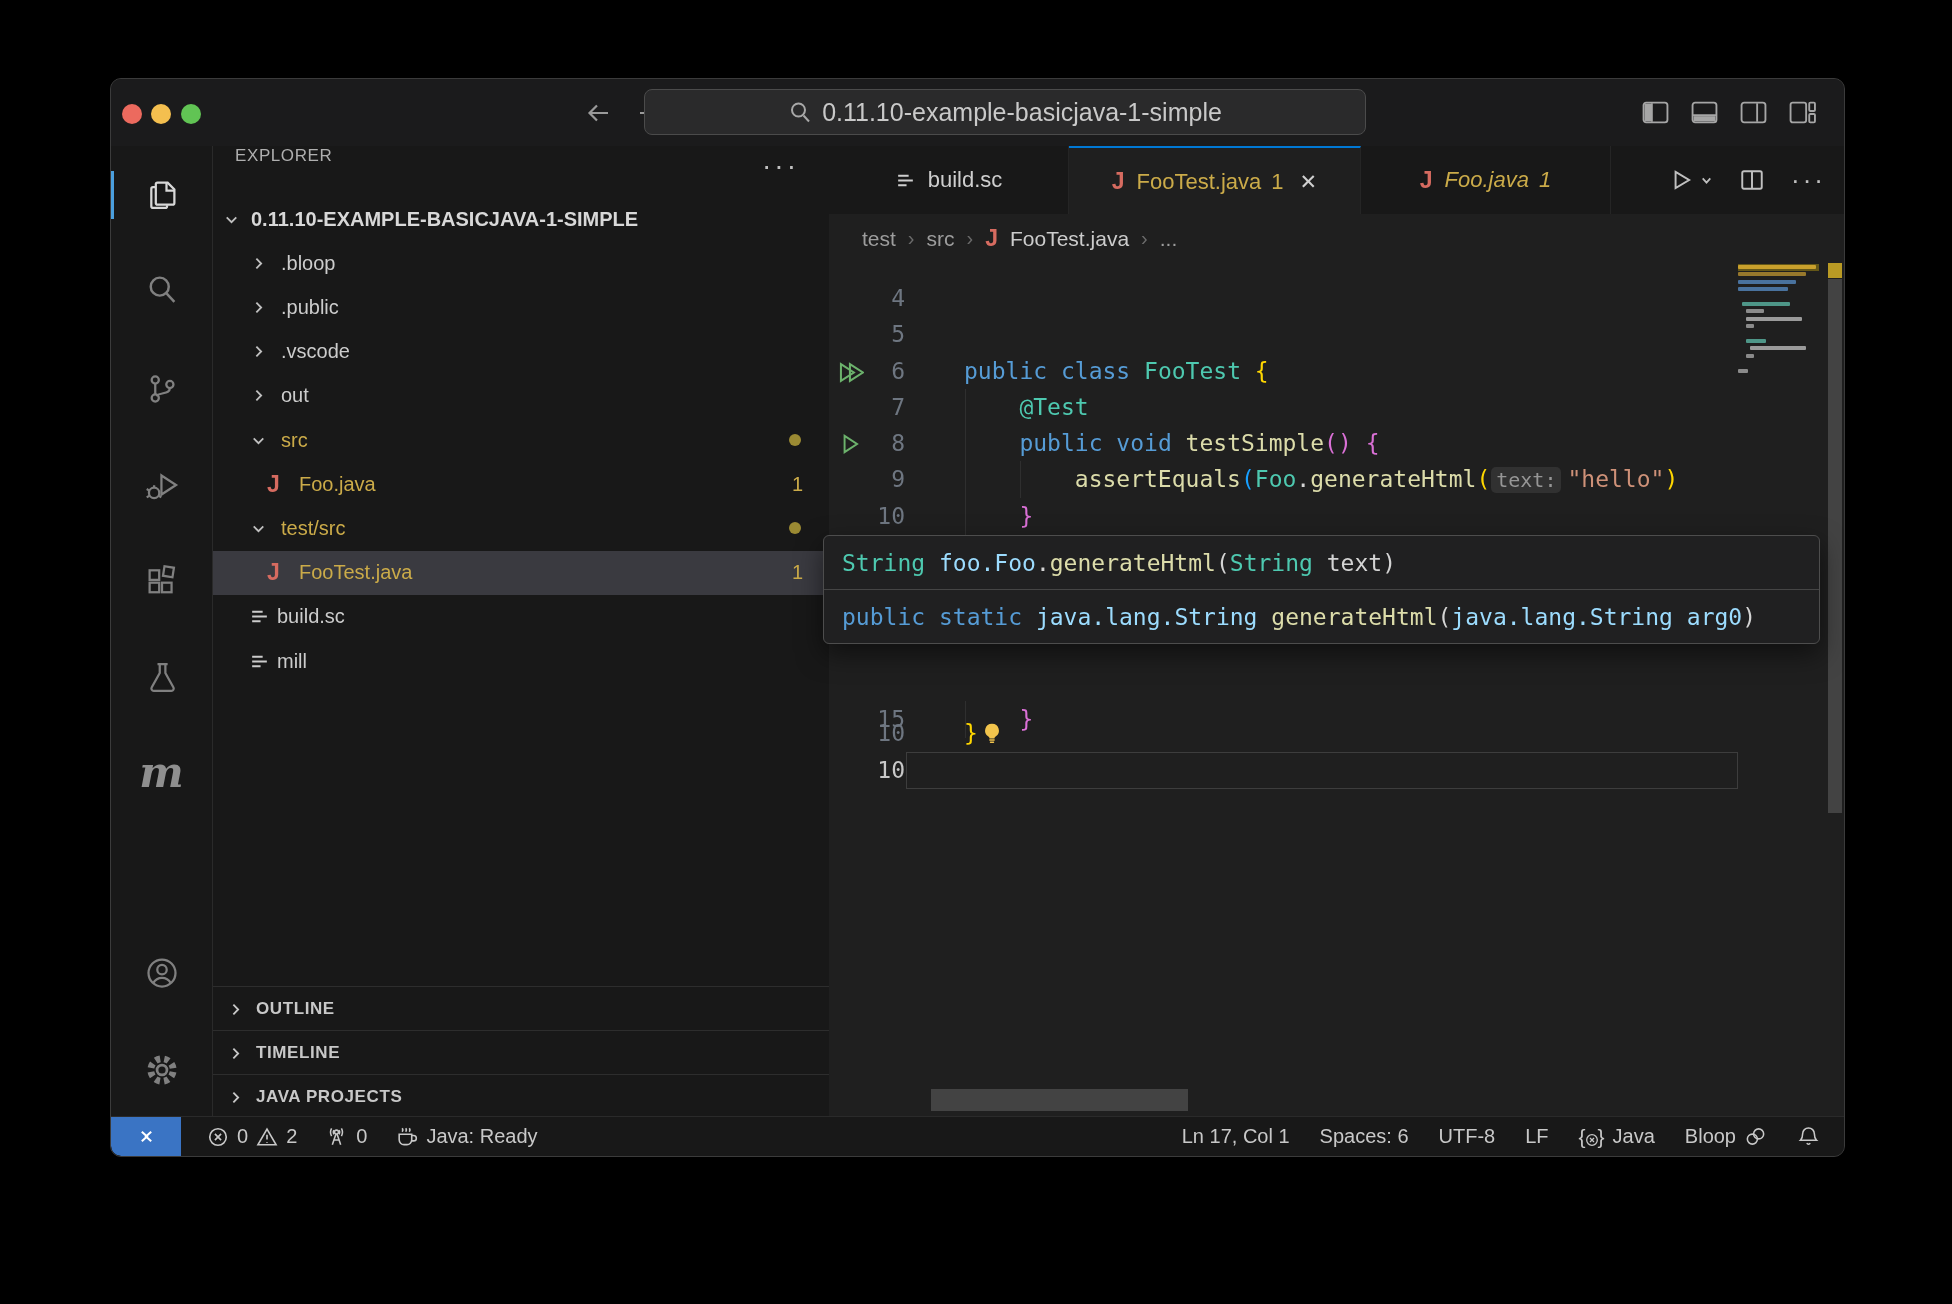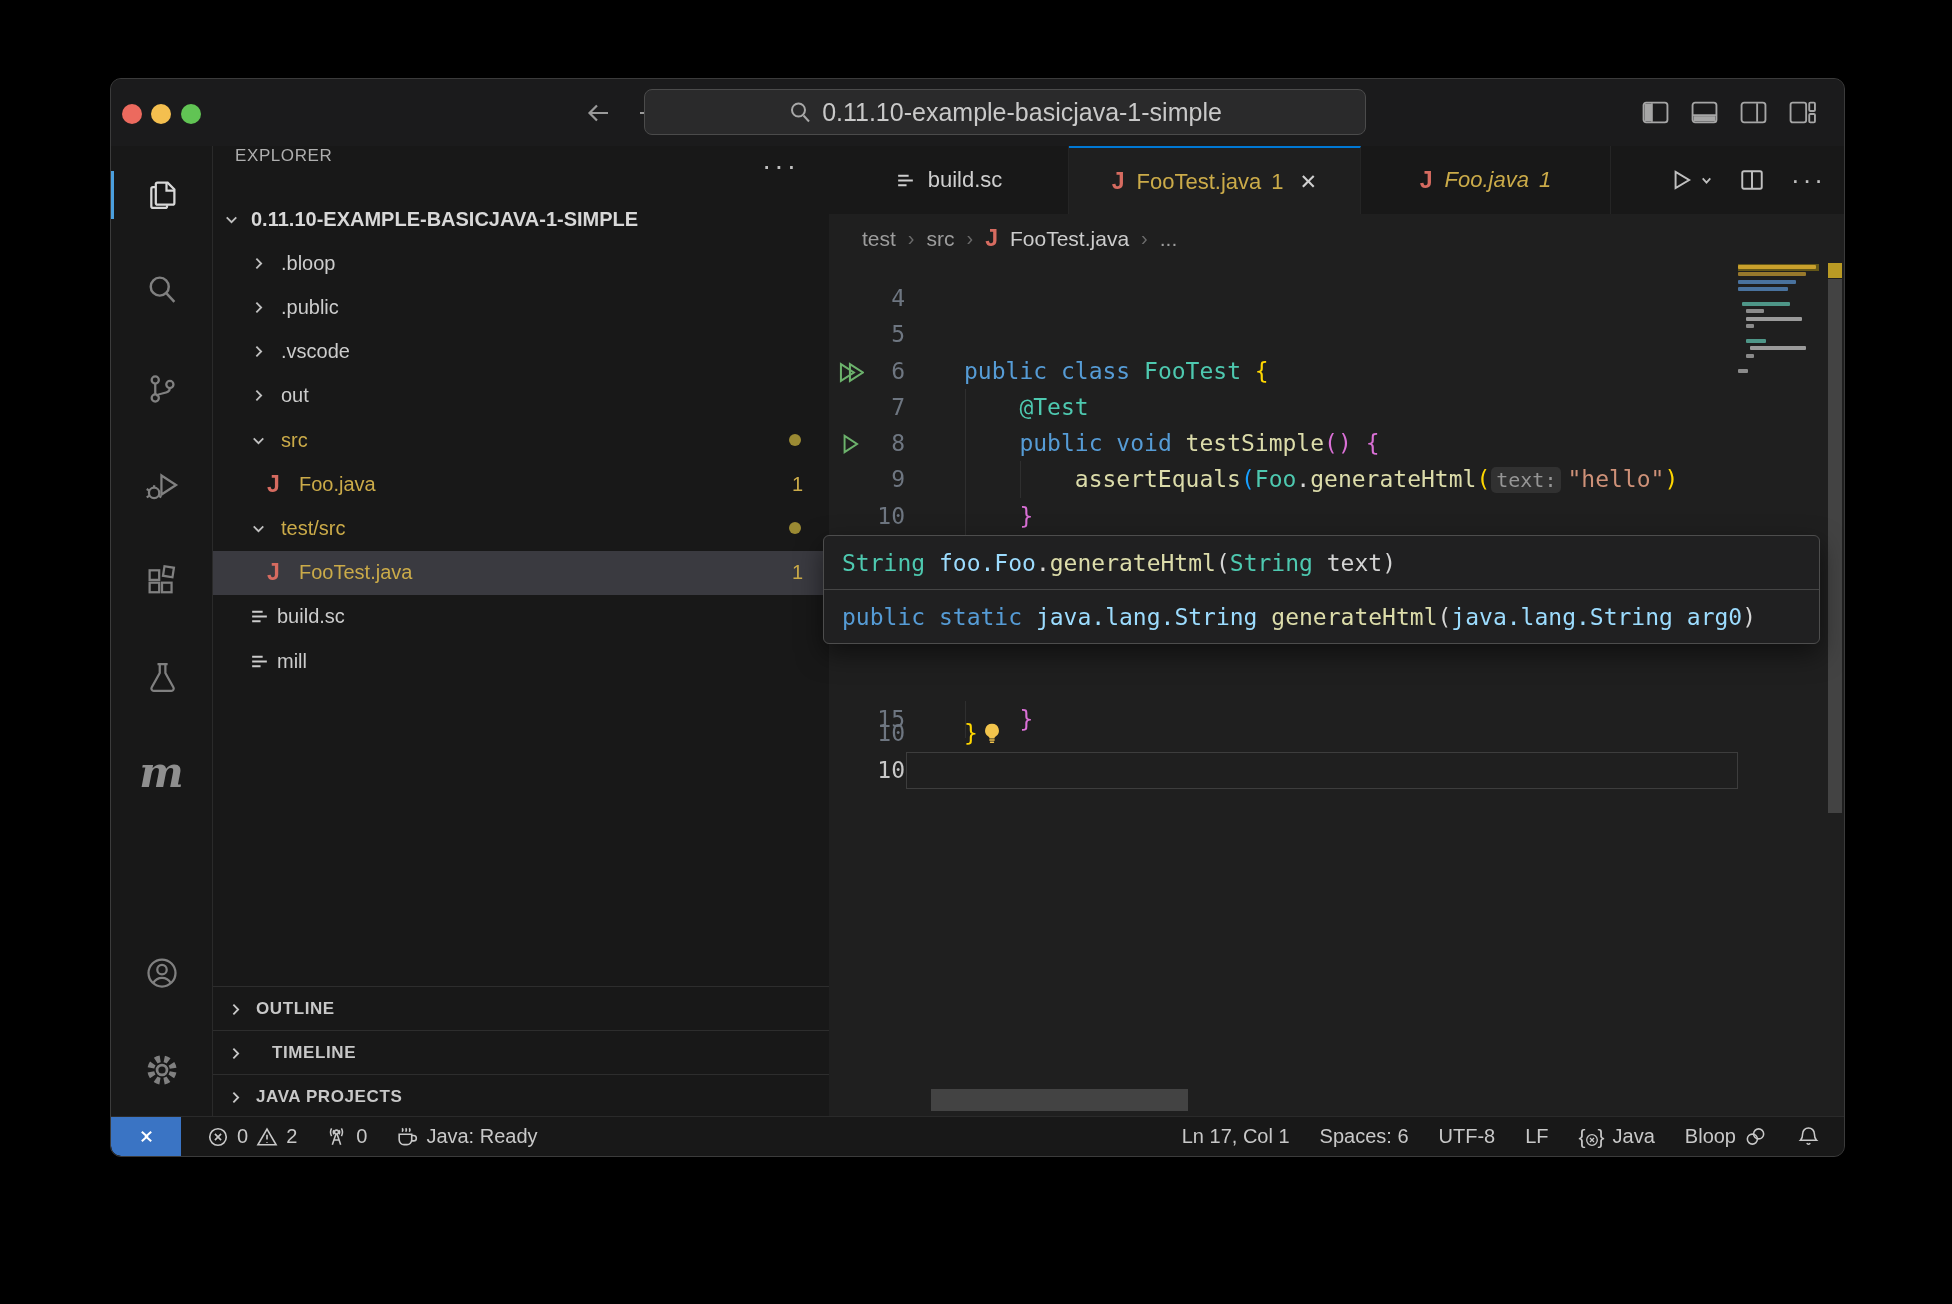--- a/index.html
+++ b/index.html
@@ -299,21 +299,21 @@
       </div>
     <div id="panels">
         <div class="panel" style="top: 840px;">
           <span class="arrow" style="display: flex;">
             <svg viewBox="0 0 16 16" width="17" height="17" fill="none" stroke="currentColor" stroke-width="1.7">
               <path d="M6 3.5 10.5 8 6 12.5"></path>
             </svg>
           </span>
           <span class="plab">OUTLINE</span>
         </div>
-        <div class="panel" style="top: 884px; gap: 16px;">
+        <div class="panel" style="top: 884px;">
           <span class="arrow" style="display: flex;">
             <svg viewBox="0 0 16 16" width="17" height="17" fill="none" stroke="currentColor" stroke-width="1.7">
               <path d="M6 3.5 10.5 8 6 12.5"></path>
             </svg>
           </span>
           <span class="plab">TIMELINE</span>
         </div>
         <div class="panel" style="top: 928px;">
           <span class="arrow" style="display: flex;">
             <svg viewBox="0 0 16 16" width="17" height="17" fill="none" stroke="currentColor" stroke-width="1.7">

